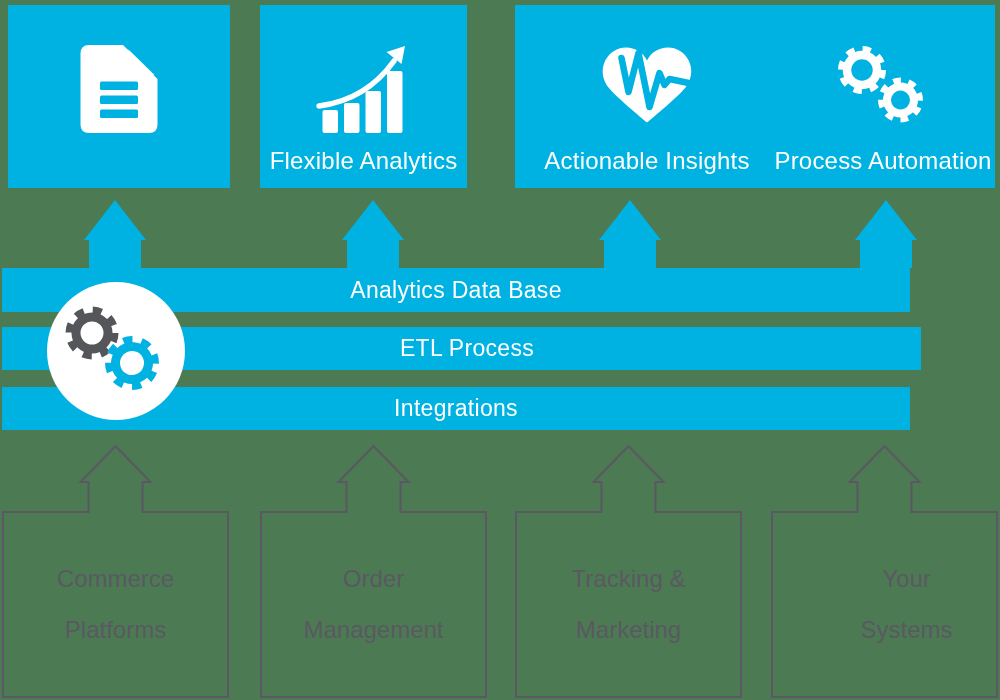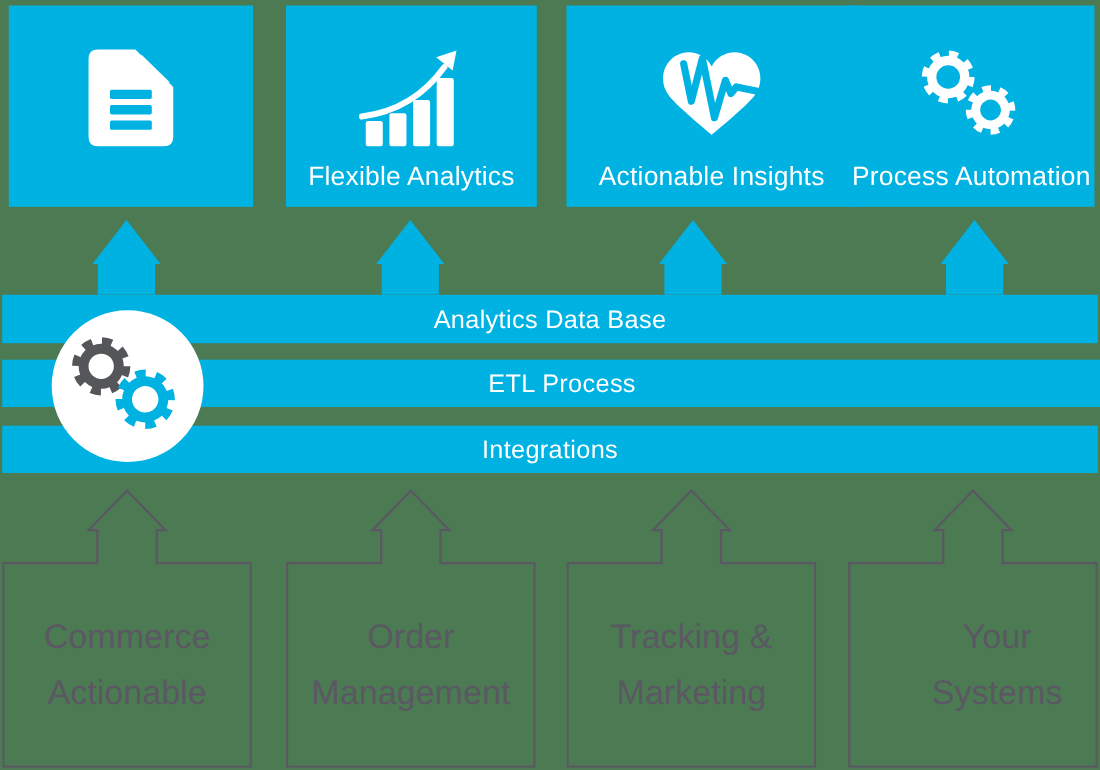--- a/index.html
+++ b/index.html
@@ -18,55 +18,55 @@
   .top-box{position:absolute;top:5px;height:183px;background:var(--cyan);}
   .top-icon{position:absolute;left:50%;transform:translateX(-50%);top:38px;}
   .top-label{
     position:absolute;left:0;right:0;bottom:13px;text-align:center;
     color:var(--white);font-size:24px;font-weight:300;letter-spacing:0.2px;white-space:nowrap;
   }
   
   .up-arrow{position:absolute;top:200px;width:62px;height:68px;}
   
   .layer-bar{
-    position:absolute;left:2px;width:996px;background:var(--cyan);
+    position:absolute;left:2px;width:908px;background:var(--cyan);
     display:flex;align-items:center;justify-content:center;
     color:var(--white);font-size:23px;font-weight:300;letter-spacing:0.3px;z-index:1;
   }
   
   .hub{
     position:absolute;left:47px;top:282px;width:138px;height:138px;
     background:var(--white);border-radius:50%;z-index:2;
   }
   .hub svg{position:absolute;left:0;top:0;}
   
   .src-box{position:absolute;top:444px;width:227px;height:254px;}
   .src-box svg.outline{position:absolute;left:0;top:0;}
   .src-label{
     position:absolute;left:2px;right:2px;top:68px;bottom:2px;
     display:flex;flex-direction:column;align-items:center;justify-content:center;
-    color:var(--gray);font-size:31px;font-weight:300;line-height:31px;text-align:center;gap:20px;
+    color:var(--gray);font-size:24px;font-weight:300;line-height:31px;text-align:center;gap:20px;
   }
 </style>
 </head>
 <body>
 
 <div class="stage">
 
   <div class="top-box" style="left:8px;width:222px;">
     <svg class="top-icon" width="96" height="92" viewBox="0 0 96 92">
       <path d="M18,2 H52 L86.5,36 V81.5 Q86.5,90 78,90 H18 Q9.5,90 9.5,81.5 V10.5 Q9.5,2 18,2 Z" fill="#ffffff"></path>
       <polygon points="57.5,6.5 83.5,32 57.5,32" fill="#ffffff"></polygon>
       <rect x="29" y="38.5" width="38" height="8.5" rx="1.5" fill="#00b2e2"></rect>
       <rect x="29" y="52.5" width="38" height="8.5" rx="1.5" fill="#00b2e2"></rect>
       <rect x="29" y="66.5" width="38" height="8.5" rx="1.5" fill="#00b2e2"></rect>
     </svg>
   </div>
 
-  <div class="top-box" style="left:260px;width:228px;">
+  <div class="top-box" style="left:260px;width:207px;">
     <svg class="top-icon" width="96" height="92" viewBox="0 0 96 92">
       <rect x="6.5" y="67" width="15.5" height="23" rx="2" fill="#ffffff"></rect>
       <rect x="28" y="60" width="15.5" height="30" rx="2" fill="#ffffff"></rect>
       <rect x="49.5" y="48" width="15.5" height="42" rx="2" fill="#ffffff"></rect>
       <rect x="71" y="28" width="15.5" height="62" rx="2" fill="#ffffff"></rect>
       <path d="M3,63 Q50,57 78,18" fill="none" stroke="#ffffff" stroke-width="5.5" stroke-linecap="round"></path>
       <polygon points="89,3 85.5,21 70.5,9" fill="#ffffff"></polygon>
     </svg>
     <div class="top-label">Flexible Analytics</div>
   </div>
@@ -128,21 +128,21 @@
       </g>
     </svg>
   </div>
 
   <div class="src-box" style="left:2px;">
     <svg class="outline" width="227" height="254" viewBox="0 0 227 254">
       <path d="M1,68 H86.5 V38 H78.5 L113.5,2 L148.5,38 H140.5 V68 H226 V253 H1 Z" fill="none" stroke="#5b5763" stroke-width="2"></path>
     </svg>
     <div class="src-label">
       <span>Commerce</span>
-      <span>Actionable</span>
+      <span>Platforms</span>
     </div>
   </div>
 
   <div class="src-box" style="left:260px;">
     <svg class="outline" width="227" height="254" viewBox="0 0 227 254">
       <path d="M1,68 H86.5 V38 H78.5 L113.5,2 L148.5,38 H140.5 V68 H226 V253 H1 Z" fill="none" stroke="#5b5763" stroke-width="2"></path>
     </svg>
     <div class="src-label">
       <span>Order</span>
       <span>Management</span>

